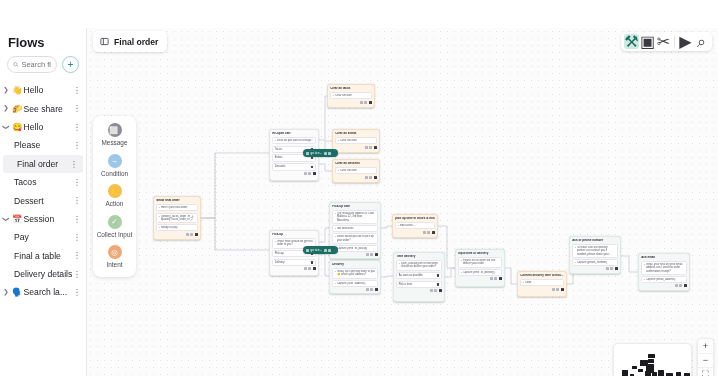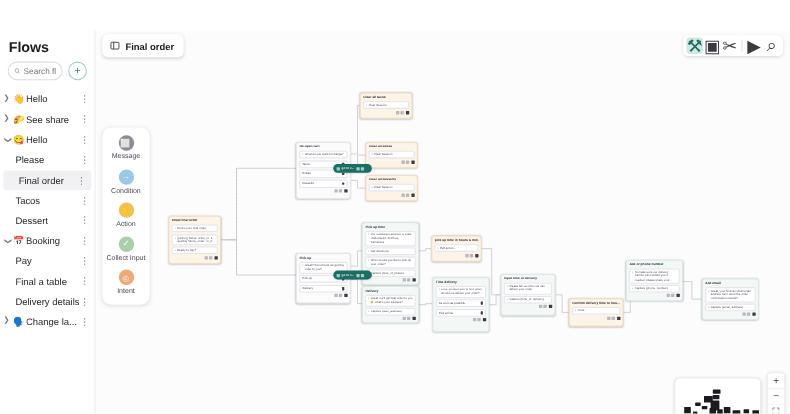--- a/index.html
+++ b/index.html
@@ -241,42 +241,42 @@
           <span class="sb-dots">⋮</span>
         </div>
         <div class="sb-item">
           <span class="sb-indent"></span>
           <span class="sb-label">Dessert</span>
           <span class="sb-dots">⋮</span>
         </div>
         <div class="sb-item">
           <span class="sb-caret down">❯</span>
           <span class="sb-emoji">📅</span>
-          <span class="sb-label">Booking</span>
+          <span class="sb-label">Session</span>
           <span class="sb-dots">⋮</span>
         </div>
         <div class="sb-item">
           <span class="sb-indent"></span>
           <span class="sb-label">Pay</span>
           <span class="sb-dots">⋮</span>
         </div>
         <div class="sb-item">
           <span class="sb-indent"></span>
           <span class="sb-label">Final a table</span>
           <span class="sb-dots">⋮</span>
         </div>
         <div class="sb-item">
           <span class="sb-indent"></span>
           <span class="sb-label">Delivery details</span>
           <span class="sb-dots">⋮</span>
         </div>
         <div class="sb-item">
           <span class="sb-caret">❯</span>
           <span class="sb-emoji">🗣️</span>
-          <span class="sb-label">Change la...</span>
+          <span class="sb-label">Search la...</span>
           <span class="sb-dots">⋮</span>
         </div>
       </div>
   </aside>
 
   <section class="canvas">
 
     <div class="tab-chip">
       <svg width="9" height="9" viewBox="0 0 16 16">
         <rect x="1.5" y="2.5" width="13" height="11" rx="1.5" fill="none" stroke="#4a4a53" stroke-width="1.6"></rect>

